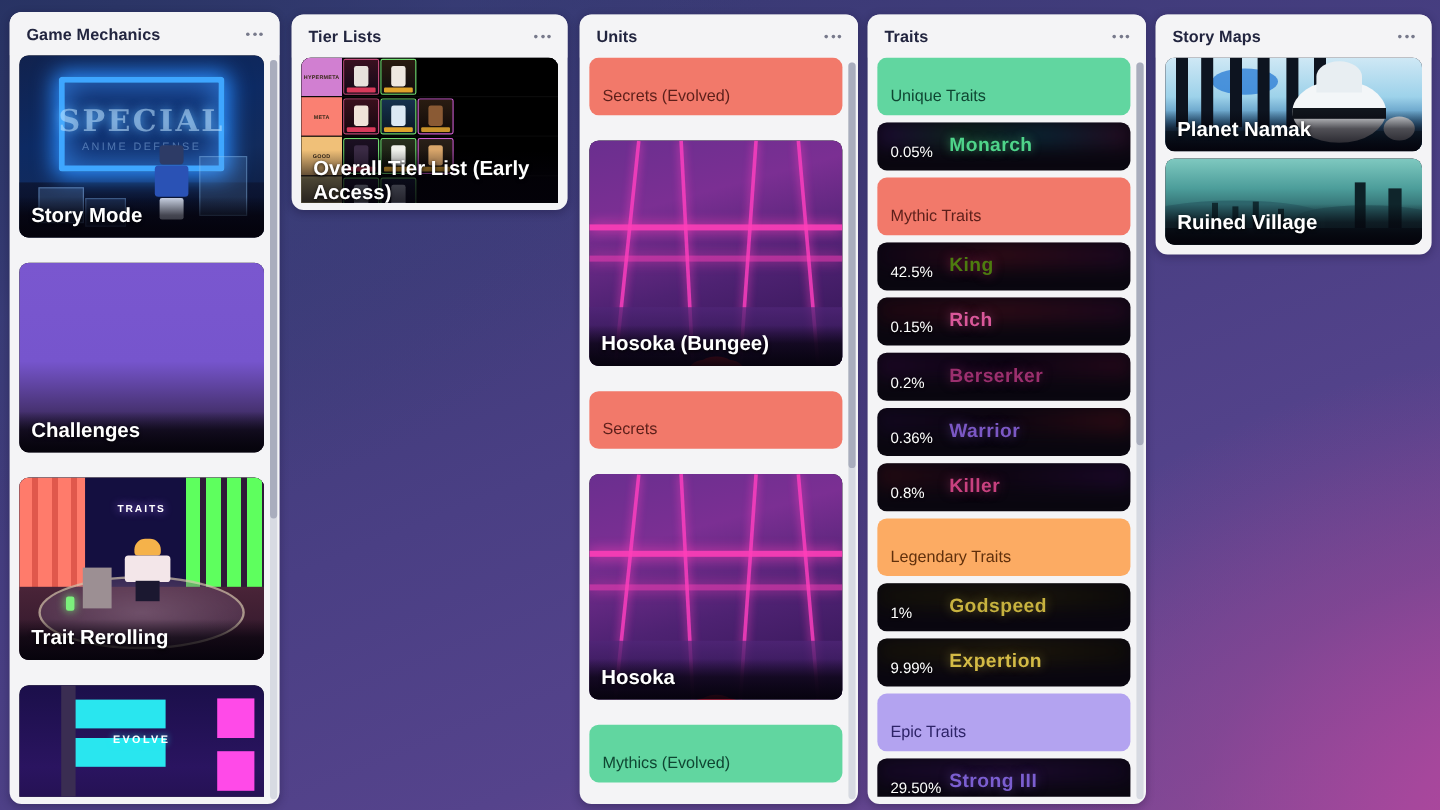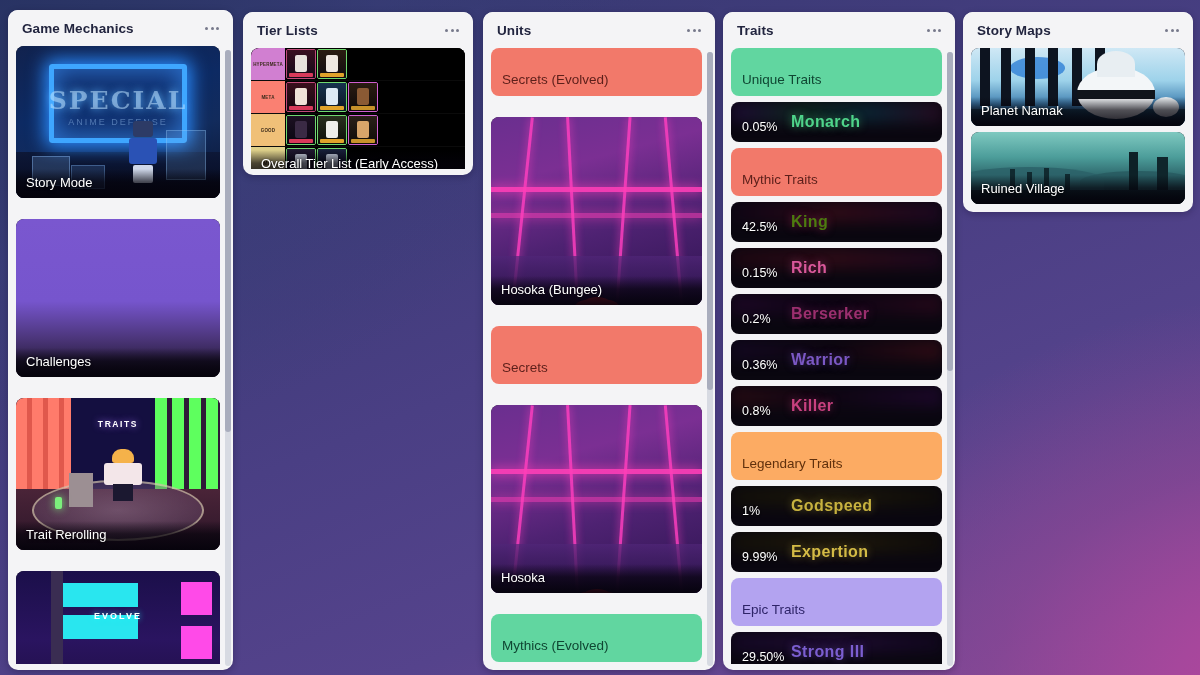--- a/index.html
+++ b/index.html
@@ -109,23 +109,23 @@
     overflow: hidden;
     flex: 0 0 auto;
     background: #15121d;
     cursor: pointer;
   }
   .img-card .art { position: absolute; inset: 0; overflow: hidden; }
   .img-card .caption {
     position: absolute;
     left: 0; right: 0; bottom: 0;
     padding: 6px 12px 8px 10px;
-    font-size: 13px;
+    font-size: 17px;
     color: #ffffff;
-    font-weight: 400;
+    font-weight: 700;
     text-shadow: 0 1px 3px rgba(0,0,0,0.85);
     background: linear-gradient(to top, rgba(4,2,10,0.92) 0%, rgba(4,2,10,0.68) 55%, rgba(4,2,10,0) 100%);
     z-index: 5;
   }
 
   
   .chip {
     position: relative;
     width: 100%;
     border-radius: 8px;
@@ -494,21 +494,21 @@
             <div class="band" style="top:51%; opacity:0.55;"></div>
             <div class="floor"></div>
             <div class="hos" style="bottom:8px;">
               <div class="hair"></div>
 
             </div>
           </div>
           <div class="caption">Hosoka (Bungee)</div>
         </div>
 
-        <div class="chip" style="height:58px; background:#f2796a; color:#5c1f1a;">
+        <div class="chip" style="height:48px; background:#f2796a; color:#5c1f1a;">
           <span class="chip-label">Secrets</span>
         </div>
 
         <div class="img-card" style="height:188px;">
           <div class="art art-hosoka">
             <div class="fill bg"></div>
             <div class="beam" style="left:14%; transform:rotate(6deg);"></div>
             <div class="beam" style="left:38%; transform:rotate(-3deg);"></div>
             <div class="beam" style="left:62%; transform:rotate(4deg);"></div>
             <div class="beam" style="left:86%; transform:rotate(-5deg);"></div>

